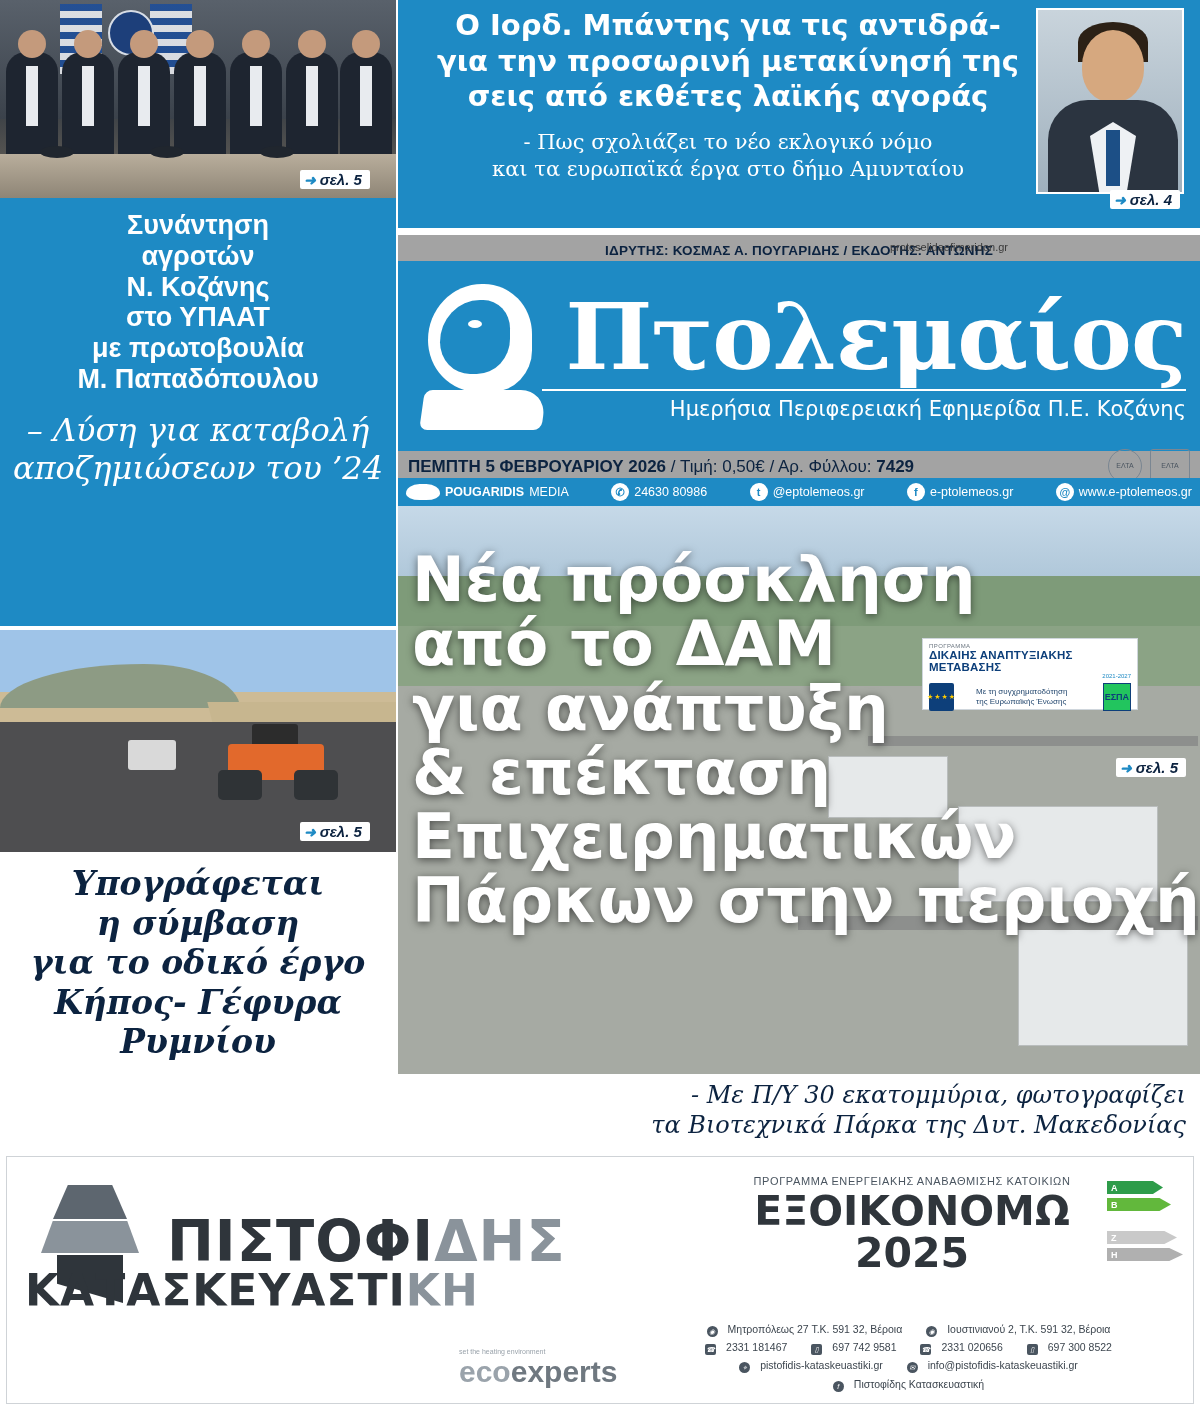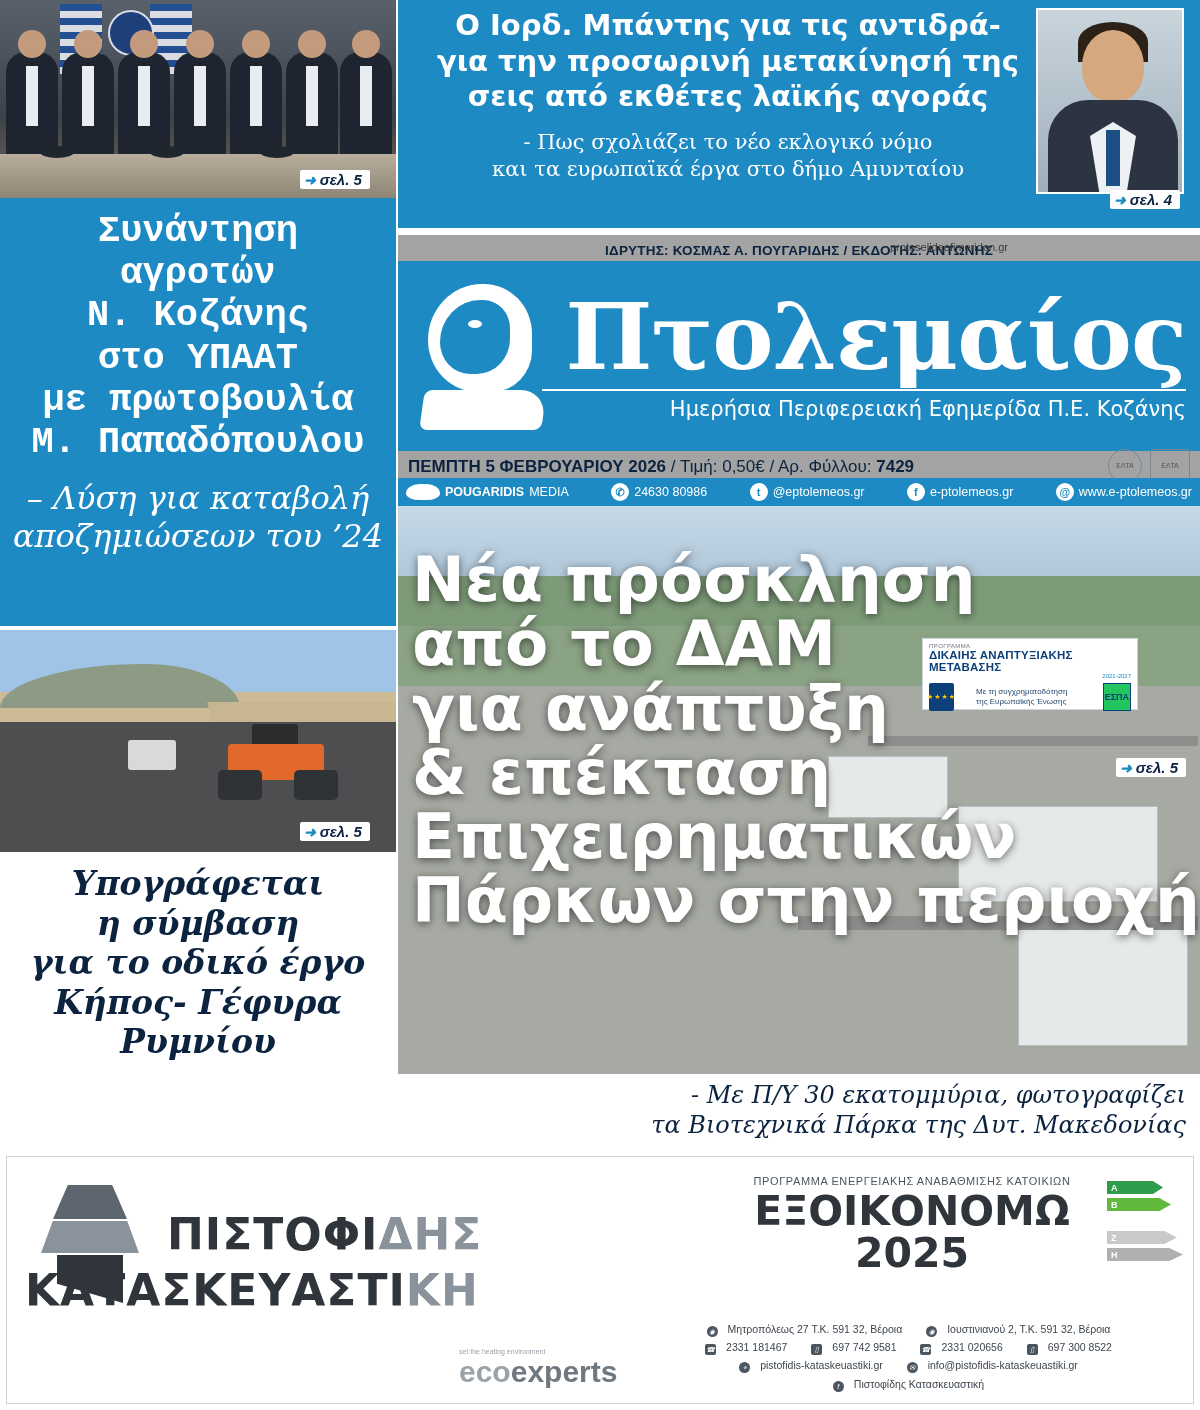--- a/index.html
+++ b/index.html
@@ -57,22 +57,22 @@
 
   
   .left-blue {
     position: absolute; left: 0; top: 198px; width: 396px; height: 428px;
     background: #1e8ac4;
     color: #ffffff;
     padding: 12px 10px 10px;
     text-align: center;
   }
   .left-blue .head {
-    font-size: 37px; line-height: 1.14; font-weight: 700;
-    font-family: Liberation Mono, monospace;
+    font-size: 27px; line-height: 1.14; font-weight: 700;
+    font-family: Liberation Sans, sans-serif;
   }
   .left-blue .sub {
     margin-top: 16px; font-size: 32px; line-height: 1.2; font-style: italic;
     font-family: "DejaVu Serif", serif;
   }
 
   
   .photo-road {
     position: absolute; left: 0; top: 630px; width: 396px; height: 222px;
     background: linear-gradient(#9fc4e8 0 28%, #cdbb96 28% 44%, #6e6e6e 44% 100%);
@@ -278,21 +278,21 @@
   }
   .ad-left { width:624px; position:relative; padding:14px 0 0 18px; }
   .ad-logo {
     position:absolute; left:28px; top:28px; width:110px; height:120px;
   }
   .ad-logo .c1 { position:absolute; left:18px; top:0; width:74px; height:34px; background:#5d666f; clip-path: polygon(20% 0,80% 0,100% 100%,0 100%); }
   .ad-logo .c2 { position:absolute; left:6px; top:36px; width:98px; height:32px; background:#8a939b; clip-path: polygon(12% 0,88% 0,100% 100%,0 100%); }
   .ad-logo .c3 { position:absolute; left:22px; top:70px; width:66px; height:48px; background:#2f353b; clip-path: polygon(0 0,100% 0,100% 100%,0 60%); }
   .ad-left .brand1 {
     position:absolute; left:160px; top:52px;
-    font-size:44px; font-weight:700; color:#2f353b; letter-spacing:1px;
+    font-size:56px; font-weight:700; color:#2f353b; letter-spacing:1px;
     font-family:"DejaVu Sans", sans-serif;
   }
   .ad-left .brand1 .grey { color:#8a939b; }
   .ad-left .brand2 {
     position:absolute; left:18px; top:108px;
     font-size:44px; font-weight:700; color:#2f353b; letter-spacing:1px;
     font-family:"DejaVu Sans", sans-serif;
   }
   .ad-left .brand2 .grey { color:#8a939b; }
   .ad-left .eco {

